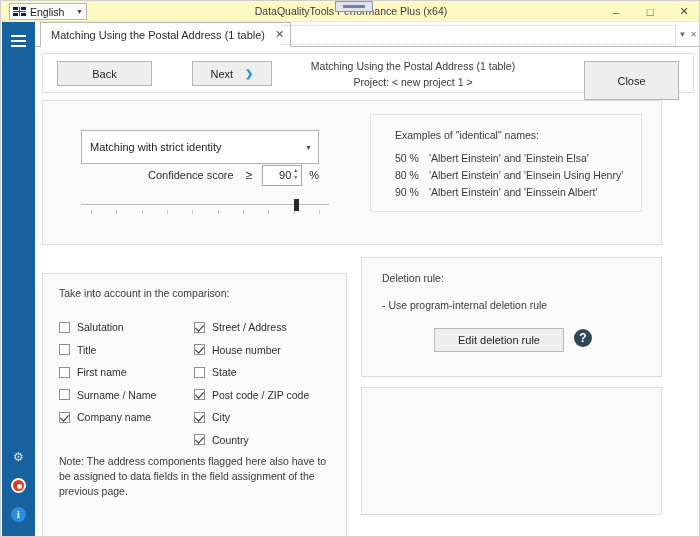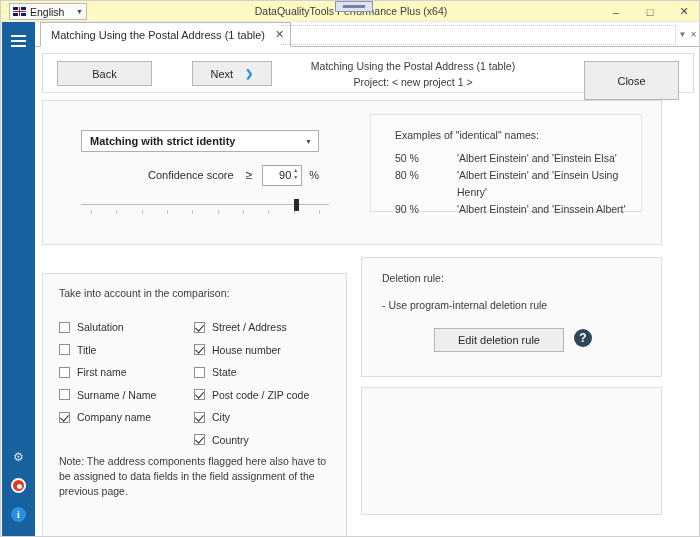--- a/index.html
+++ b/index.html
@@ -224,33 +224,32 @@
   .examples-box {
     left: 327px; top: 13px; width: 272px; height: 98px;
     padding: 14px 0 0 24px;
   }
   .ex-title {
     font-size: 10.5px; color: #3a3a3a; margin-bottom: 9px;
   }
   .ex-row {
     font-size: 10.5px; color: #3a3a3a; line-height: 17px;
     display: flex;
-    gap: 28px;
   }
   .ex-pct { width: 34px; flex: none; }
 
   
   .combo {
     position: absolute; left: 38px; top: 29px;
-    width: 238px; height: 22px;
+    width: 238px; height: 34px;
     background: #ffffff;
     border: 1px solid #b0b0b0;
     display: flex; align-items: center;
     padding: 0 6px 0 8px;
-    font-size: 11px; color: #1d1d1d; font-weight: bold;
+    font-size: 11px; color: #1d1d1d;
   }
   .combo-label { flex: 1; }
   .combo-caret { font-size: 7px; color: #4a4a4a; }
 
   .score-row {
     position: absolute; left: 38px; top: 62px;
     width: 238px; height: 24px;
     display: flex; align-items: center; justify-content: flex-end;
     gap: 0;
   }

